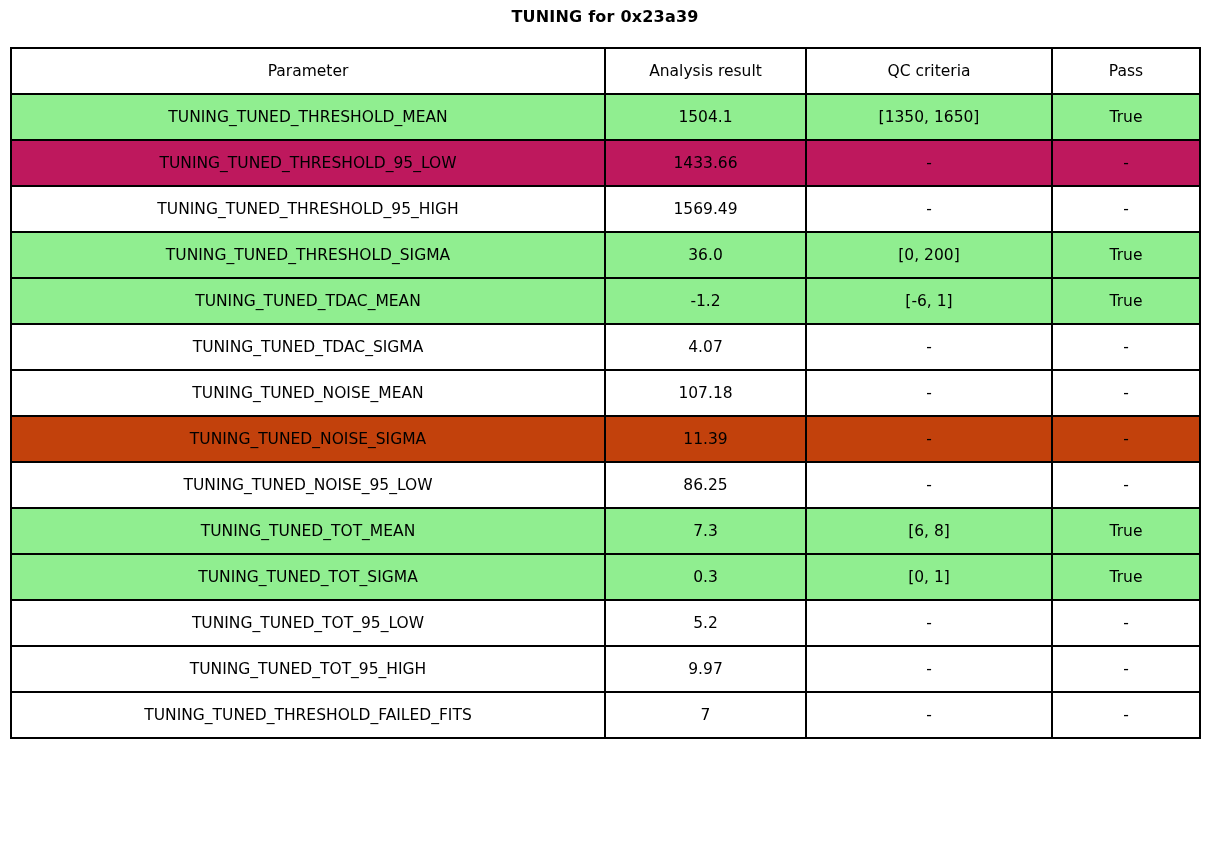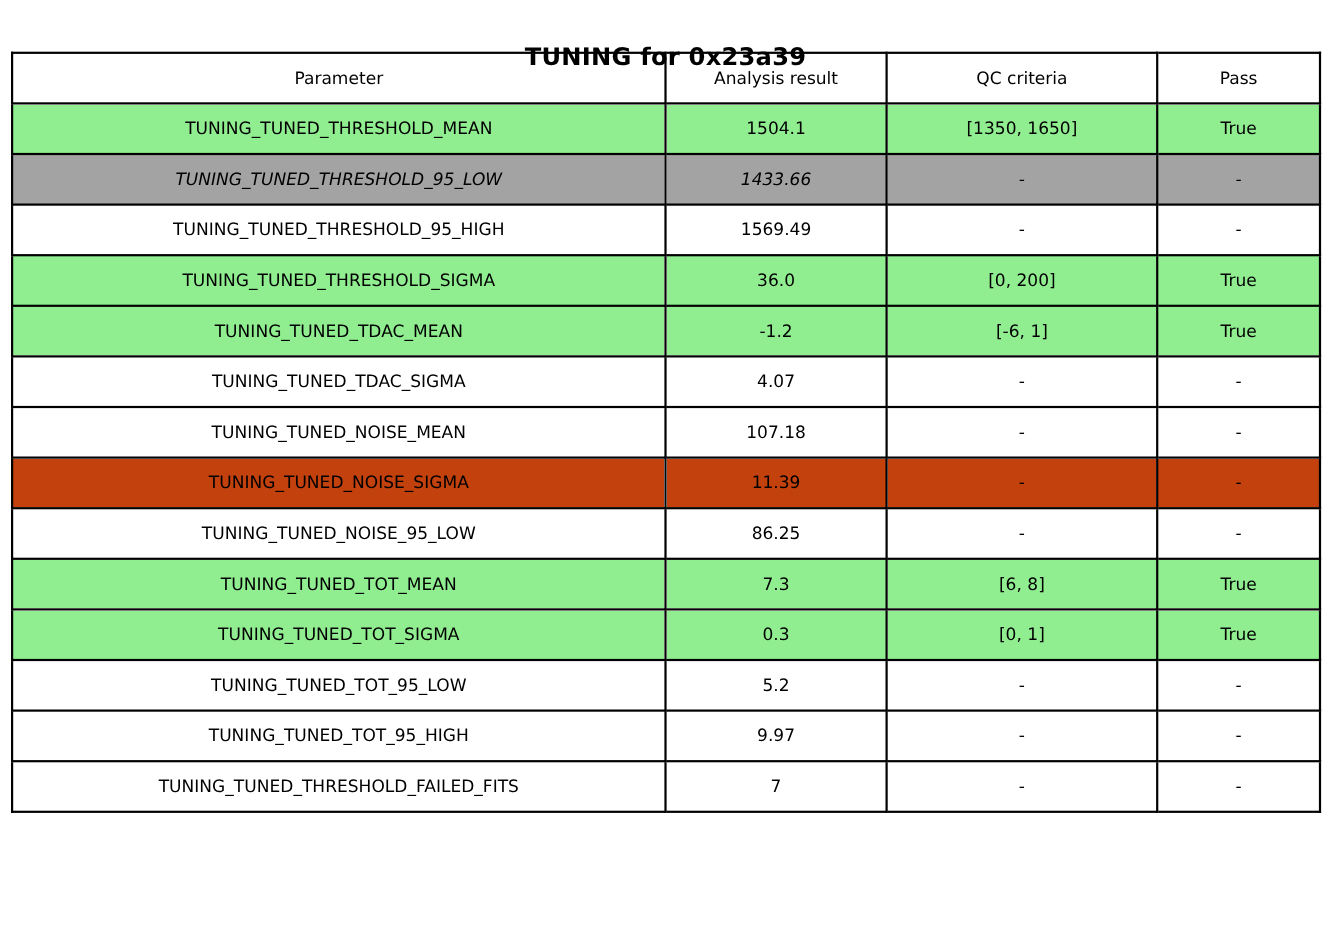--- a/index.html
+++ b/index.html
@@ -7,25 +7,24 @@
     width: 1210px; height: 858px;
     background: #ffffff;
     font-family: "DejaVu Sans", sans-serif;
     overflow: hidden;
   }
   .page { position: relative; width: 1210px; height: 858px; background:#ffffff; }
   .figure-title {
     position: absolute;
     top: 7px; left: 0; width: 100%;
     text-align: center;
-    font-size: 22px;
+    font-size: 16px;
     font-weight: bold;
     color: #000000;
     letter-spacing: 0.2px;
-    margin-top: 33px;
   }
   table.qc-table {
     position: absolute;
     top: 47px; left: 10px;
     width: 1190px;
     border-collapse: collapse;
     table-layout: fixed;
   }
   table.qc-table th, table.qc-table td {
     border: 2px solid #000000;
@@ -65,21 +64,21 @@
         <th>Pass</th>
       </tr>
     </thead>
     <tbody id="table-body">
         <tr style="background: rgb(144, 238, 144);">
           <td>TUNING_TUNED_THRESHOLD_MEAN</td>
           <td>1504.1</td>
           <td>[1350, 1650]</td>
           <td>True</td>
         </tr>
-        <tr style="background: #a3a3a3; font-style: italic;">
+        <tr style="background: #be185d;">
           <td>TUNING_TUNED_THRESHOLD_95_LOW</td>
           <td>1433.66</td>
           <td>-</td>
           <td>-</td>
         </tr>
         <tr style="background: rgb(255, 255, 255);">
           <td>TUNING_TUNED_THRESHOLD_95_HIGH</td>
           <td>1569.49</td>
           <td>-</td>
           <td>-</td>

